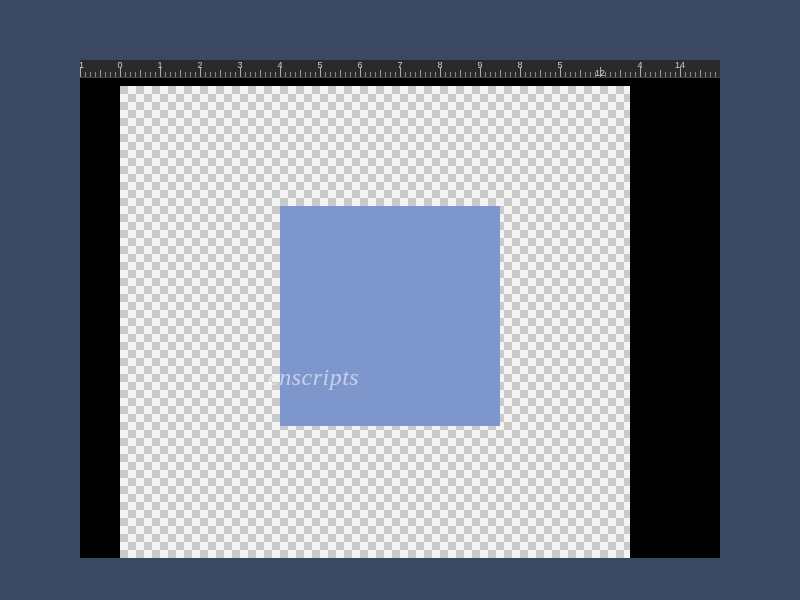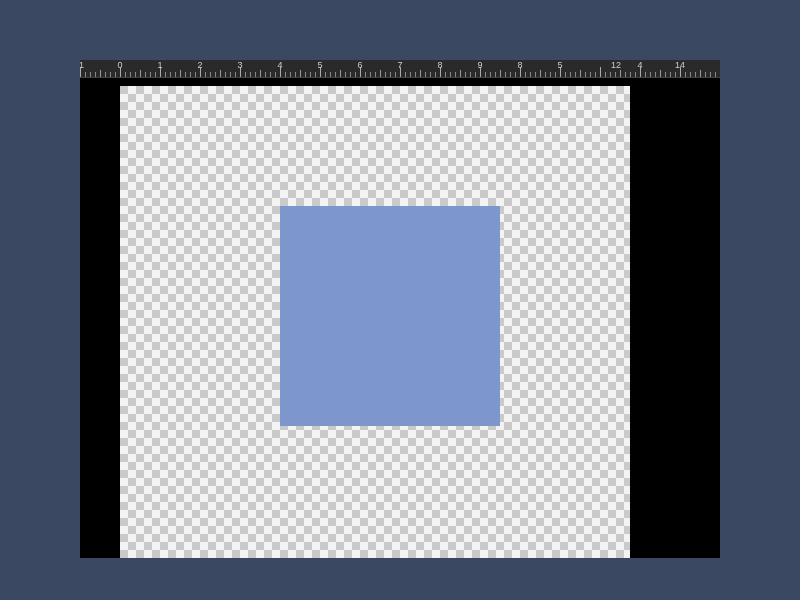--- a/index.html
+++ b/index.html
@@ -215,21 +215,21 @@
       <div class="ruler-tick-major" style="left: 480px;"></div>
       <div class="ruler-label" style="left: 480px;">5</div>
       <div class="ruler-tick-minor" style="left: 485px;"></div>
       <div class="ruler-tick-minor" style="left: 490px;"></div>
       <div class="ruler-tick-minor" style="left: 495px;"></div>
       <div class="ruler-tick-mid" style="left: 500px;"></div>
       <div class="ruler-tick-minor" style="left: 505px;"></div>
       <div class="ruler-tick-minor" style="left: 510px;"></div>
       <div class="ruler-tick-minor" style="left: 515px;"></div>
       <div class="ruler-tick-major" style="left: 520px;"></div>
-      <div class="ruler-label" style="left: 536px;">12</div>
+      <div class="ruler-label" style="left: 520px; margin-top: 8px;">12</div>
       <div class="ruler-tick-minor" style="left: 525px;"></div>
       <div class="ruler-tick-minor" style="left: 530px;"></div>
       <div class="ruler-tick-minor" style="left: 535px;"></div>
       <div class="ruler-tick-mid" style="left: 540px;"></div>
       <div class="ruler-tick-minor" style="left: 545px;"></div>
       <div class="ruler-tick-minor" style="left: 550px;"></div>
       <div class="ruler-tick-minor" style="left: 555px;"></div>
       <div class="ruler-tick-major" style="left: 560px;"></div>
       <div class="ruler-label" style="left: 560px;">4</div>
       <div class="ruler-tick-minor" style="left: 565px;"></div>
@@ -246,16 +246,17 @@
       <div class="ruler-tick-minor" style="left: 615px;"></div>
       <div class="ruler-tick-mid" style="left: 620px;"></div>
       <div class="ruler-tick-minor" style="left: 625px;"></div>
       <div class="ruler-tick-minor" style="left: 630px;"></div>
       <div class="ruler-tick-minor" style="left: 635px;"></div>
     </div>
 
   <div class="viewport">
     <div class="canvas">
       <div class="blue-layer"></div>
+      <div class="watermark">enscripts</div>
     </div>
   </div>
 
 </div>
 
 </body></html>

